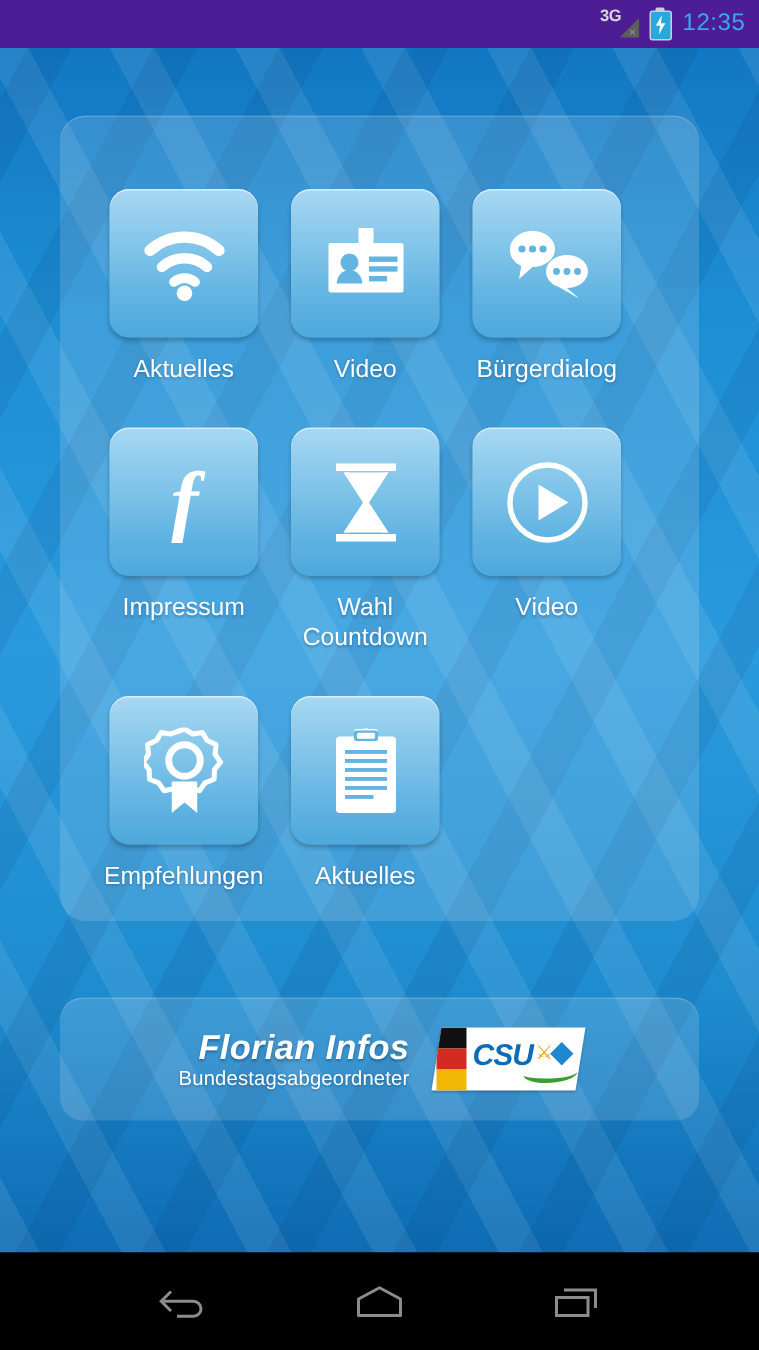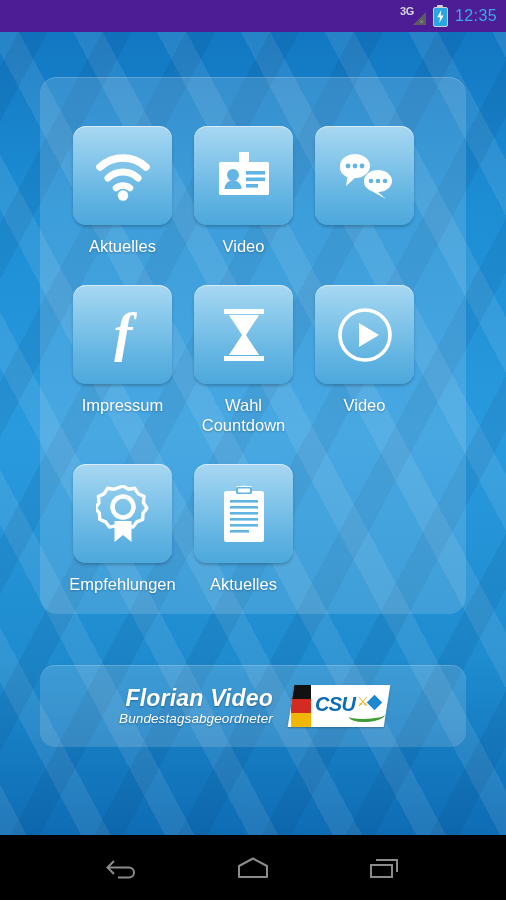--- a/index.html
+++ b/index.html
@@ -128,21 +128,21 @@
   .label.wide { width:135px; margin-left:-7px; margin-right:-7px; }
 
   
   #fname-wrap { display:flex; flex-direction:column; align-items:flex-end; }
   #f-name {
     font-size:23px; font-weight:bold; font-style:italic; color:#ffffff;
     letter-spacing:0.2px; line-height:26px;
     text-shadow:0 1px 2px rgba(0,40,80,0.4);
   }
   #f-role {
-    font-size:13.5px; font-style:italic; color:#ffffff;
+    font-size:13.5px; color:#ffffff;
     line-height:16px; letter-spacing:0.1px;
     text-shadow:0 1px 2px rgba(0,40,80,0.4);
   }
   #csu-logo {
     position:relative; width:96px; height:42px;
     background:#ffffff;
     transform:skewX(-9deg);
     overflow:hidden;
     box-shadow:0 1px 2px rgba(0,0,0,0.25);
   }
@@ -242,20 +242,21 @@
             <path d="M4 15 a15 12 0 0 1 30 0 a15 12 0 0 1 -15 12 l-9 8 l1.5 -8.6 A14 12 0 0 1 4 15 z" fill="#fff"></path>
             <circle cx="12" cy="15" r="2.4" fill="#62b4e2"></circle>
             <circle cx="19" cy="15" r="2.4" fill="#62b4e2"></circle>
             <circle cx="26" cy="15" r="2.4" fill="#62b4e2"></circle>
             <path d="M28 30 a14 11 0 0 1 28 0 a14 11 0 0 1 -14 11 l8 7 l-13.5 -7.6 A13 11 0 0 1 28 30 z" fill="#fff"></path>
             <circle cx="35" cy="30" r="2.3" fill="#62b4e2"></circle>
             <circle cx="42" cy="30" r="2.3" fill="#62b4e2"></circle>
             <circle cx="49" cy="30" r="2.3" fill="#62b4e2"></circle>
           </svg>
         </div>
+        <div class="label">Bürgerdialog</div>
       </div>
 
       <div class="cell">
         <div class="tile">
           <svg width="40" height="54" viewBox="0 0 40 54">
             <text x="20" y="45" font-family="Liberation Serif, serif" font-size="56" font-weight="bold" font-style="italic" fill="#fff" text-anchor="middle">f</text>
           </svg>
         </div>
         <div class="label">Impressum</div>
       </div>
@@ -313,21 +314,21 @@
           </svg>
         </div>
         <div class="label">Aktuelles</div>
       </div>
 
     </div>
   </div>
 
   <div id="footer-panel">
     <div id="fname-wrap">
-      <div id="f-name">Florian Video</div>
+      <div id="f-name">Florian Infos</div>
       <div id="f-role">Bundestagsabgeordneter</div>
     </div>
     <div id="csu-logo">
       <div class="inner">
         <span class="flag-b"></span>
         <span class="flag-r"></span>
         <span class="flag-y"></span>
         <span id="csu-text">CSU</span>
         <span id="csu-lion">⚔</span>
         <span id="csu-diamond"></span>

